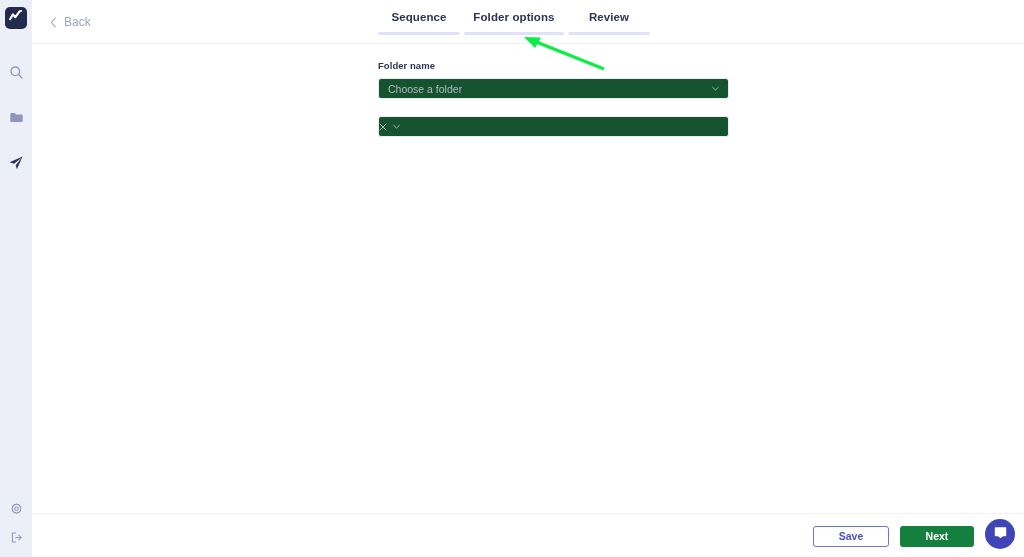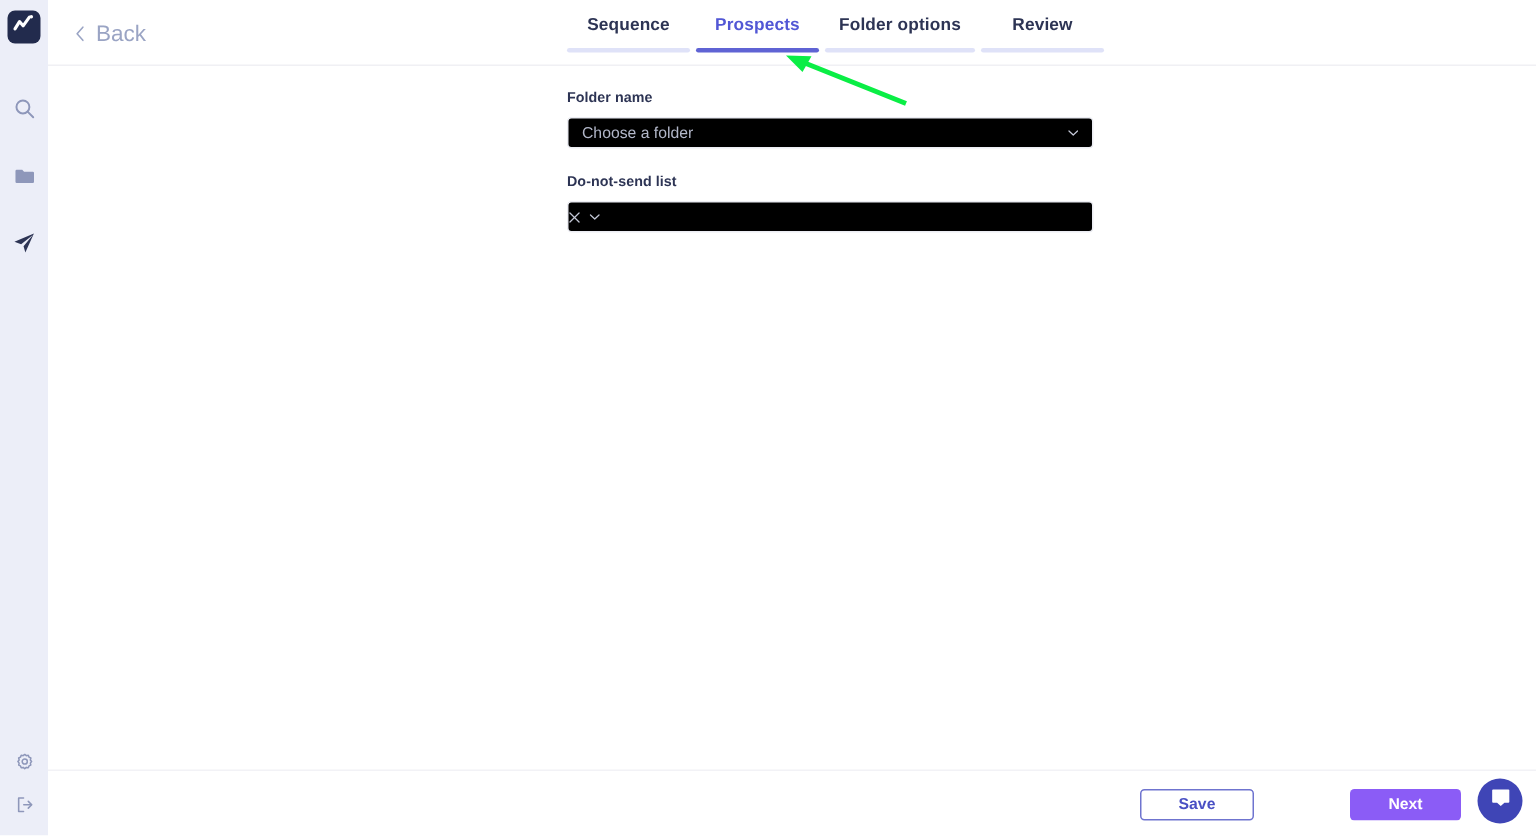--- a/index.html
+++ b/index.html
@@ -86,21 +86,21 @@
   }
   .back-link {
     position: absolute;
     left: 18px;
     top: 0;
     height: 44px;
     display: flex;
     align-items: center;
     gap: 7px;
     color: #9aa4c4;
-    font-size: 15px;
+    font-size: 12px;
     cursor: pointer;
     user-select: none;
   }
   .back-chev {
     display: inline-flex;
     align-items: center;
     line-height: 1;
   }
 
   .tabs {
@@ -160,21 +160,21 @@
     color: #2d3454;
     margin-bottom: 7px;
     letter-spacing: 0.05px;
   }
   .select {
     position: relative;
     width: 351px;
     height: 21px;
     border: 1px solid #ecedf3;
     border-radius: 3px;
-    background: #000000;
+    background: #14532d;
     display: flex;
     align-items: center;
     cursor: pointer;
   }
   .select-placeholder {
     font-size: 10.5px;
     color: #b2b7c9;
     padding-left: 9px;
     flex: 1 1 auto;
     white-space: nowrap;
@@ -201,21 +201,21 @@
     border-top: 1px solid #f2f2f6;
     background: #fff;
   }
   .footer-actions {
     position: absolute;
     right: 50px;
     top: 0;
     height: 44px;
     display: flex;
     align-items: center;
-    gap: 28px;
+    gap: 11px;
   }
   .btn {
     height: 21px;
     min-width: 74px;
     border-radius: 3px;
     font-size: 10.5px;
     font-weight: bold;
     display: inline-flex;
     align-items: center;
     justify-content: center;
@@ -223,24 +223,23 @@
     border: 1px solid transparent;
     user-select: none;
   }
   .btn-save {
     background: #ffffff;
     border-color: #6f74cf;
     color: #4a50c4;
     width: 76px;
   }
   .btn-next {
-    background: #8b5cf6;
+    background: #15803d;
     color: #ffffff;
     width: 74px;
-    margin-left: 36px;
   }
 
   
   .intercom {
     position: absolute;
     right: 9px;
     bottom: 8px;
     width: 30px; height: 30px;
     border-radius: 50%;
     background: #3f45b6;
@@ -340,24 +339,20 @@
         <span>Back</span>
       </div>
 
       <div class="tabs">
 
         <div class="tab">
           <span class="tab-label">Sequence</span>
           <span class="tab-bar"></span>
         </div>
 
-        <div class="tab active">
-          <span class="tab-label">Prospects</span>
-          <span class="tab-bar"></span>
-        </div>
 
         <div class="tab tab-sending">
           <span class="tab-label">Folder options</span>
           <span class="tab-bar"></span>
         </div>
 
         <div class="tab">
           <span class="tab-label">Review</span>
           <span class="tab-bar"></span>
         </div>
@@ -377,21 +372,20 @@
               <span class="ico-btn">
                 <svg width="9" height="9" viewBox="0 0 12 12">
                   <path d="M2.2 4.4 L6 8 L9.8 4.4" fill="none" stroke="#c3c7d6" stroke-width="1.1" stroke-linecap="round" stroke-linejoin="round"></path>
                 </svg>
               </span>
             </span>
           </div>
         </div>
 
         <div class="field">
-          <div class="field-label">Do-not-send list</div>
           <div class="select">
             <span class="select-icons">
               <span class="ico-btn">
                 <svg width="8" height="8" viewBox="0 0 10 10">
                   <line x1="1.2" y1="1.2" x2="8.8" y2="8.8" stroke="#c3c7d6" stroke-width="1.05" stroke-linecap="round"></line>
                   <line x1="8.8" y1="1.2" x2="1.2" y2="8.8" stroke="#c3c7d6" stroke-width="1.05" stroke-linecap="round"></line>
                 </svg>
               </span>
               <span class="ico-btn">
                 <svg width="9" height="9" viewBox="0 0 12 12">

